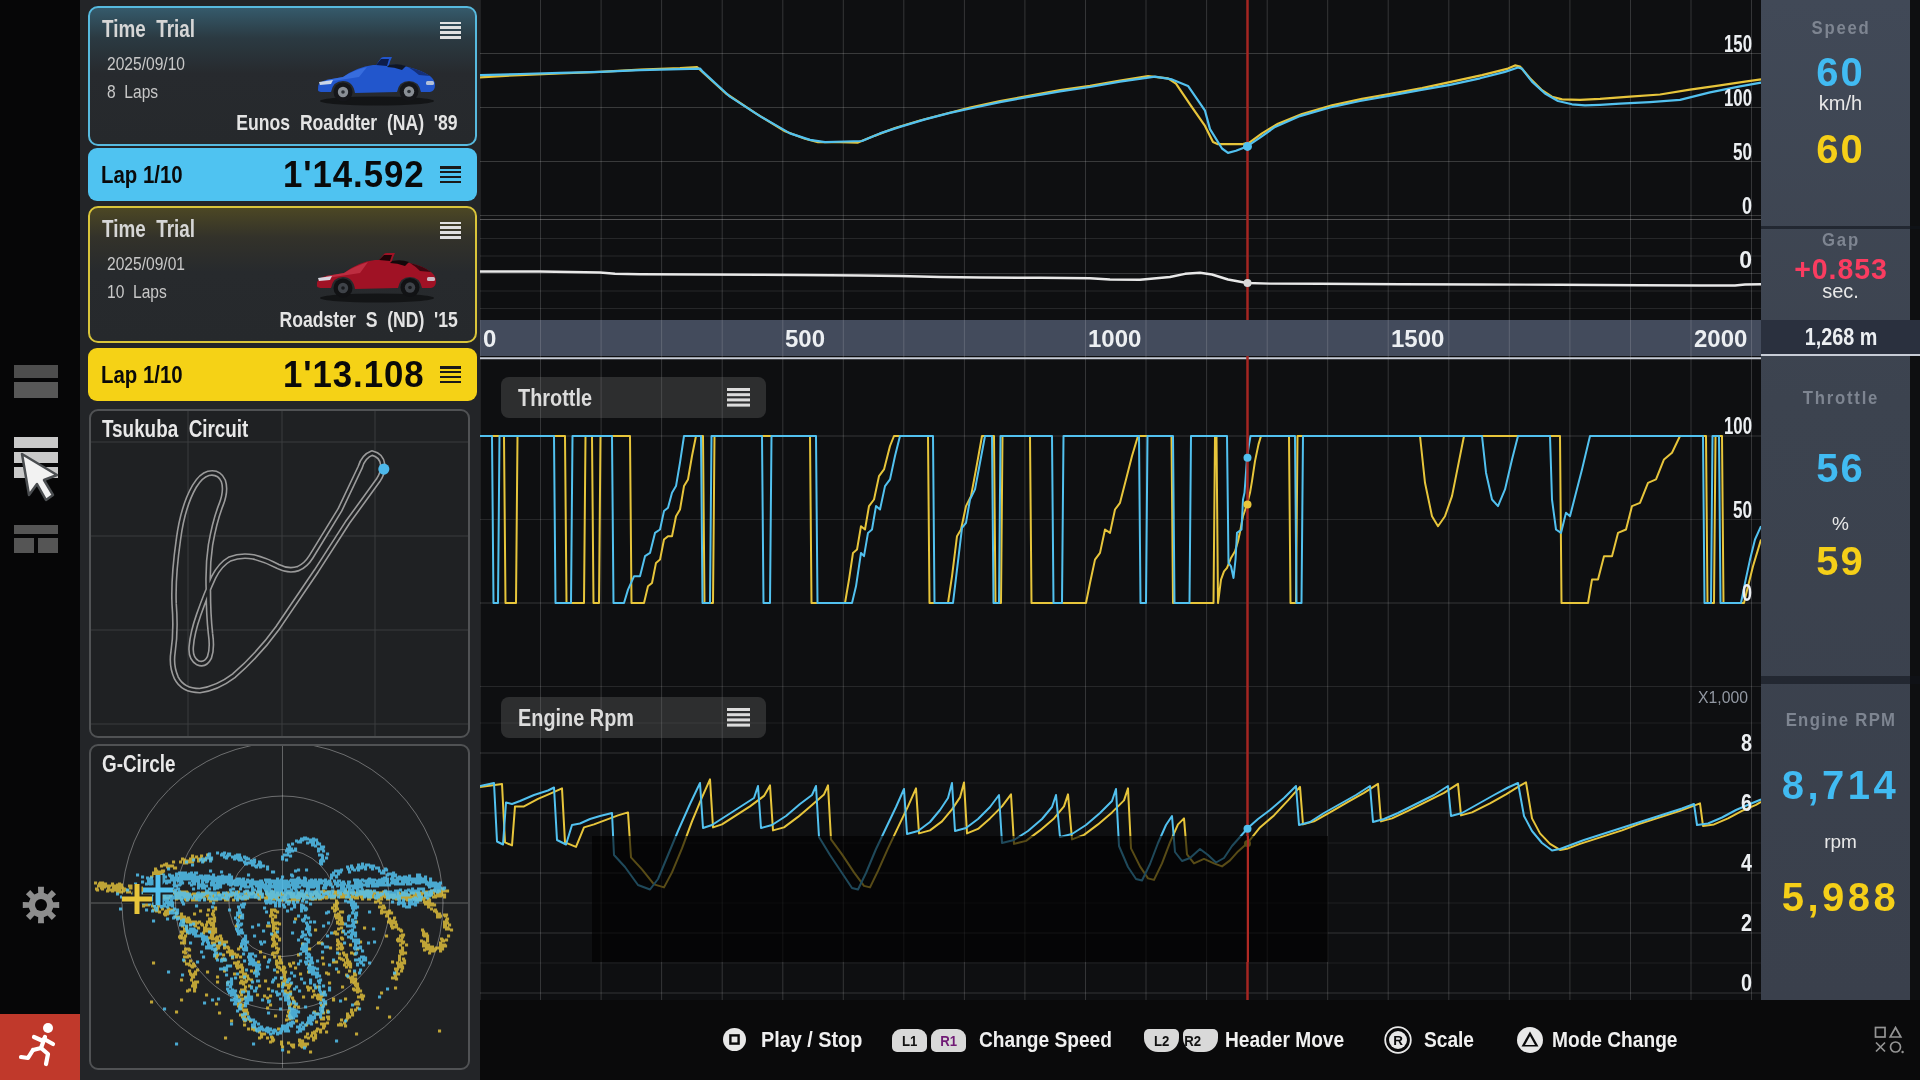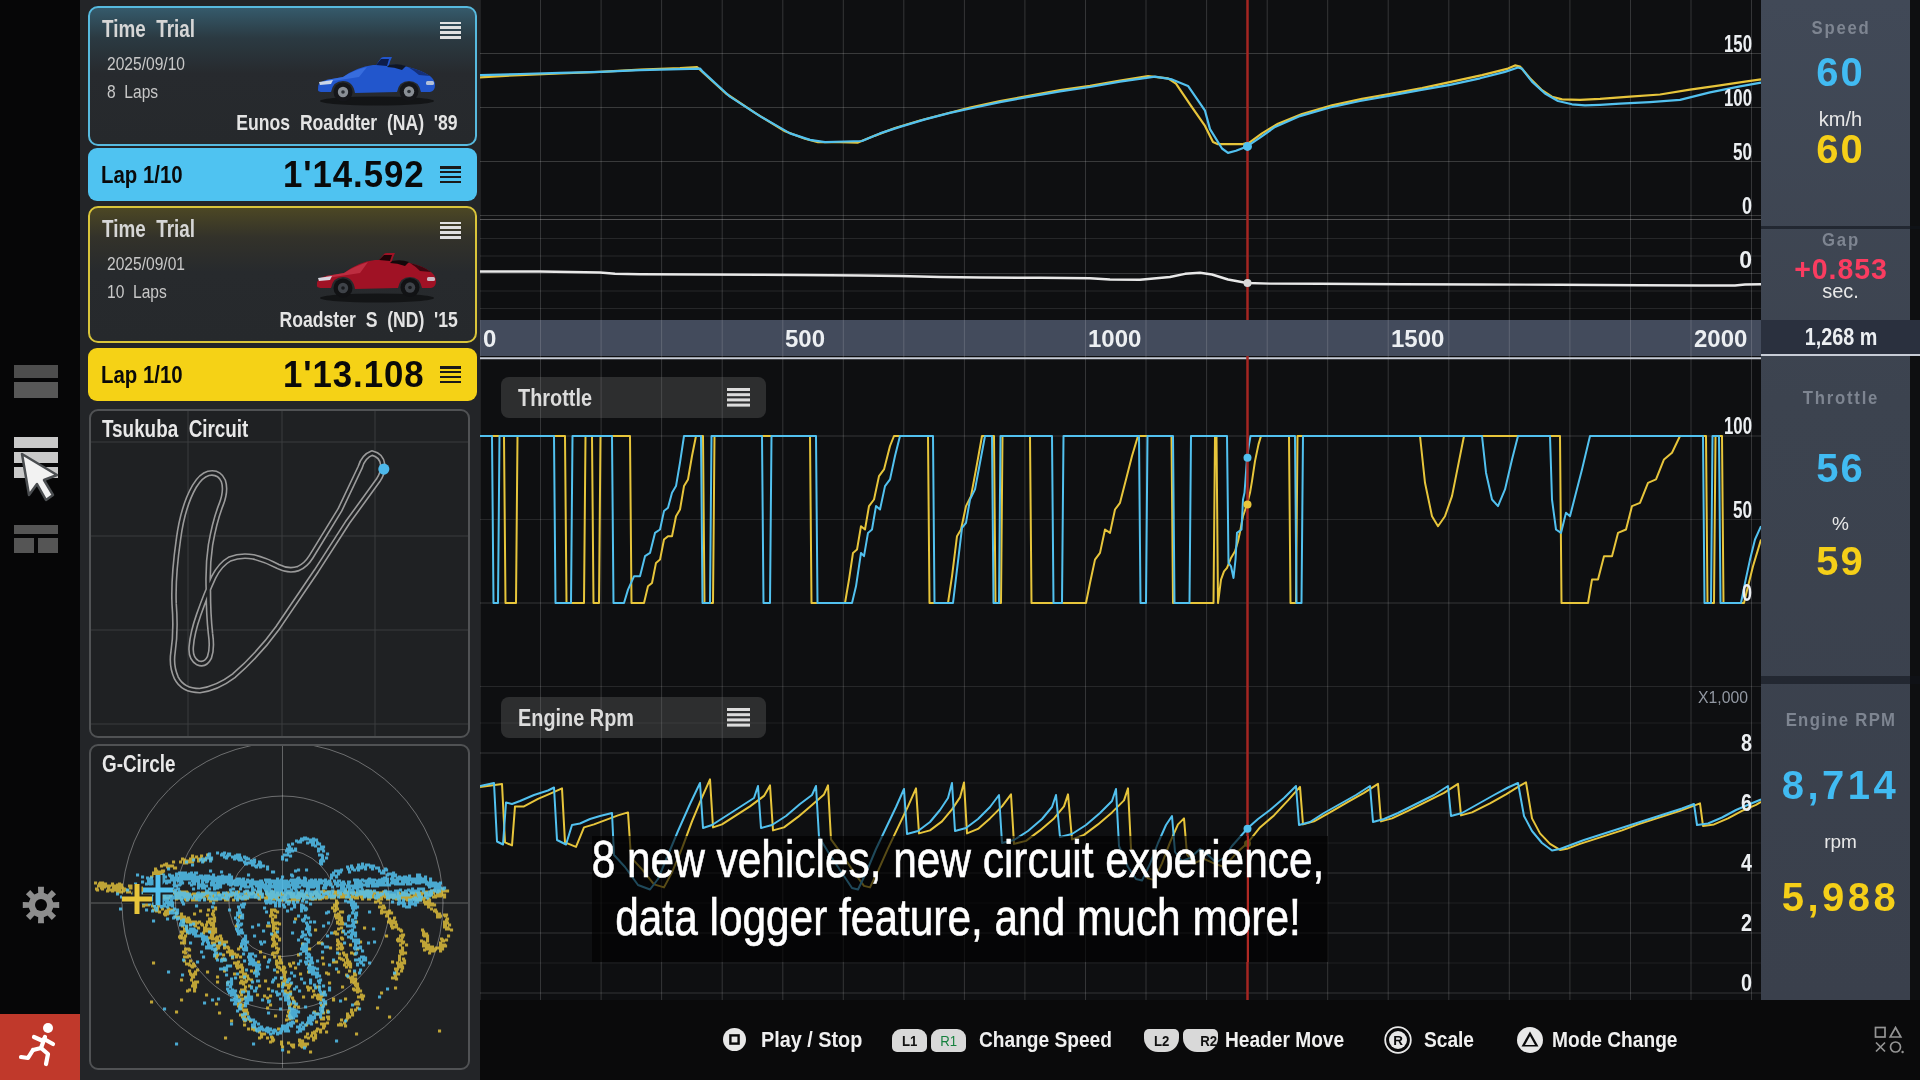--- a/index.html
+++ b/index.html
@@ -192,31 +192,27 @@
       <line x1="1247.5" y1="356" x2="1247.5" y2="1000" stroke="#a52622" stroke-width="2.5"></line>
       <circle cx="1247.5" cy="146.4" r="4.5" fill="#52c1ef"></circle>
       <circle cx="1247.5" cy="283" r="4" fill="#d8d8d8"></circle>
       <circle cx="1247.5" cy="457.7" r="4" fill="#52c1ef"></circle>
       <circle cx="1247.5" cy="504.5" r="4" fill="#e7c53b"></circle>
       <circle cx="1247.5" cy="828.8" r="4" fill="#52c1ef"></circle>
       <circle cx="1247.5" cy="843.6" r="3.5" fill="#e7c53b"></circle>
     </svg>
 <div class="abs" style="left:592px;top:836px;width:736px;height:126px;background:rgba(0,0,0,0.62);"></div>
 <div class="abs" style="left:1246.5px;top:836px;width:2.5px;height:126px;background:#b02a24;"></div>
-<div class="abs" style="left:958px;top:830px;transform:translateX(-50%);text-align:center;color:#fff;font-size:52px;font-weight:normal;white-space:nowrap;line-height:58px;-webkit-text-stroke:0.6px #fff;">
-<div style="transform:scaleX(0.815);">8 new vehicles, new circuit experience,</div>
-<div style="transform:scaleX(0.815);">data logger feature, and much more!</div>
-</div>
 <div class="abs" style="left:1761px;top:0;width:149px;height:1000px;background:linear-gradient(180deg,#414957 0%,#3c434f 40%,#3a404c 100%);">
 <div class="abs" style="left:0;top:226px;width:159px;height:3px;background:rgba(16,20,28,0.6);"></div>
 <div class="abs" style="left:0;top:676px;width:159px;height:8px;background:rgba(16,20,28,0.55);"></div>
 <div class="abs" style="left:0;top:320px;width:159px;height:36px;background:#2a303e;border-bottom:2px solid #c7ccd6;"></div>
 <div style="position:absolute;left:79.5px;top:13.5px;height:27px;line-height:27px;font-size:19px;font-weight:bold;color:#7e8591;white-space:nowrap;letter-spacing:2px;transform:translateX(-50%) scaleX(0.88);">Speed</div>
 <div style="position:absolute;left:79.5px;top:47.5px;height:48px;line-height:48px;font-size:40px;font-weight:bold;color:#41bbf2;white-space:nowrap;letter-spacing:2px;transform:translateX(-50%) scaleX(1.0);">60</div>
-<div style="position:absolute;left:79.5px;top:105px;height:28px;line-height:28px;font-size:20px;font-weight:normal;color:#e8e8e8;white-space:nowrap;letter-spacing:0;transform:translateX(-50%) scaleX(1.0);">km/h</div>
+<div style="position:absolute;left:79.5px;top:89px;height:28px;line-height:28px;font-size:20px;font-weight:normal;color:#e8e8e8;white-space:nowrap;letter-spacing:0;transform:translateX(-50%) scaleX(1.0);">km/h</div>
 <div style="position:absolute;left:79.5px;top:124.5px;height:48px;line-height:48px;font-size:40px;font-weight:bold;color:#f5cf18;white-space:nowrap;letter-spacing:2px;transform:translateX(-50%) scaleX(1.0);">60</div>
 <div style="position:absolute;left:79.5px;top:225.5px;height:27px;line-height:27px;font-size:19px;font-weight:bold;color:#7e8591;white-space:nowrap;letter-spacing:2px;transform:translateX(-50%) scaleX(0.88);">Gap</div>
 <div style="position:absolute;left:79.5px;top:250.0px;height:38px;line-height:38px;font-size:30px;font-weight:bold;color:#fa3c60;white-space:nowrap;letter-spacing:1px;transform:translateX(-50%) scaleX(0.95);">+0.853</div>
 <div style="position:absolute;left:79.5px;top:277.0px;height:28px;line-height:28px;font-size:20px;font-weight:normal;color:#e8e8e8;white-space:nowrap;letter-spacing:0;transform:translateX(-50%) scaleX(1.0);">sec.</div>
 <div style="position:absolute;left:79.5px;top:321.5px;height:31px;line-height:31px;font-size:23px;font-weight:bold;color:#eceff2;white-space:nowrap;letter-spacing:0;transform:translateX(-50%) scaleX(0.86);">1,268 m</div>
 <div style="position:absolute;left:79.5px;top:383.5px;height:27px;line-height:27px;font-size:19px;font-weight:bold;color:#7e8591;white-space:nowrap;letter-spacing:2px;transform:translateX(-50%) scaleX(0.88);">Throttle</div>
 <div style="position:absolute;left:79.5px;top:444.0px;height:48px;line-height:48px;font-size:40px;font-weight:bold;color:#41bbf2;white-space:nowrap;letter-spacing:2px;transform:translateX(-50%) scaleX(1.0);">56</div>
 <div style="position:absolute;left:79.5px;top:509.5px;height:27px;line-height:27px;font-size:19px;font-weight:normal;color:#e8e8e8;white-space:nowrap;letter-spacing:0;transform:translateX(-50%) scaleX(1.0);">%</div>
 <div style="position:absolute;left:79.5px;top:537px;height:48px;line-height:48px;font-size:40px;font-weight:bold;color:#f5cf18;white-space:nowrap;letter-spacing:2px;transform:translateX(-50%) scaleX(1.0);">59</div>
 <div style="position:absolute;left:79.5px;top:705.5px;height:27px;line-height:27px;font-size:19px;font-weight:bold;color:#7e8591;white-space:nowrap;letter-spacing:1.5px;transform:translateX(-50%) scaleX(0.88);">Engine RPM</div>
@@ -225,24 +221,24 @@
 <div style="position:absolute;left:79.5px;top:873.0px;height:48px;line-height:48px;font-size:40px;font-weight:bold;color:#f5cf18;white-space:nowrap;letter-spacing:3.5px;transform:translateX(-50%) scaleX(1.0);">5,988</div>
 </div>
 <div class="abs" style="left:480px;top:1000px;width:1440px;height:80px;background:#0a0a0b;">
 <svg class="abs" style="left:243px;top:28px;" width="23" height="23" viewBox="0 0 23 23">
 <circle cx="11.5" cy="11.5" r="11.5" fill="#e8e8e8"></circle>
 <rect x="6.2" y="6.2" width="10.6" height="10.6" fill="#0a0a0b"></rect>
 <rect x="8.6" y="8.6" width="5.8" height="5.8" fill="#e8e8e8"></rect>
 </svg>
 <div style="position:absolute;left:281px;top:26.0px;height:28px;line-height:28px;font-size:22px;font-weight:bold;color:#f0f0f0;white-space:nowrap;letter-spacing:0;transform:scaleX(0.9);transform-origin:left center;">Play&nbsp;/&nbsp;Stop</div>
 <div class="abs" style="left:412px;top:28.5px;width:35px;height:23px;background:#d9d9d9;border-radius:9px 9px 5px 5px;color:#111;font-size:15px;font-weight:bold;text-align:center;line-height:23px;"><span style="display:inline-block;transform:scaleX(0.88);">L1</span></div>
-<div class="abs" style="left:451px;top:28.5px;width:35px;height:23px;background:#d9d9d9;border-radius:9px 9px 5px 5px;color:#15803d;font-size:15px;font-weight:normal;text-align:center;line-height:23px;"><span style="display:inline-block;transform:scaleX(0.88);">R1</span></div>
+<div class="abs" style="left:451px;top:28.5px;width:35px;height:23px;background:#d9d9d9;border-radius:9px 9px 5px 5px;color:#701a75;font-size:15px;font-weight:bold;text-align:center;line-height:23px;"><span style="display:inline-block;transform:scaleX(0.88);">R1</span></div>
 <div style="position:absolute;left:499px;top:26.0px;height:28px;line-height:28px;font-size:22px;font-weight:bold;color:#f0f0f0;white-space:nowrap;letter-spacing:0;transform:scaleX(0.87);transform-origin:left center;">Change&nbsp;Speed</div>
 <div class="abs" style="left:664px;top:28.5px;width:35px;height:23px;background:#d9d9d9;border-radius:5px 5px 14px 14px;color:#111;font-size:15px;font-weight:bold;text-align:center;line-height:23px;"><span style="display:inline-block;transform:scaleX(0.88);">L2</span></div>
-<div class="abs" style="left:703px;top:28.5px;width:35px;height:23px;background:#d9d9d9;border-radius:5px 5px 14px 14px;color:#111;font-size:15px;font-weight:bold;text-align:right;line-height:23px;"><span style="display:inline-block;transform:scaleX(0.88);">R2</span></div>
+<div class="abs" style="left:703px;top:28.5px;width:35px;height:23px;background:#d9d9d9;border-radius:5px 5px 14px 14px;color:#111;font-size:15px;font-weight:bold;text-align:left;line-height:23px;"><span style="display:inline-block;transform:scaleX(0.88);">R2</span></div>
 <div style="position:absolute;left:745px;top:26.0px;height:28px;line-height:28px;font-size:22px;font-weight:bold;color:#f0f0f0;white-space:nowrap;letter-spacing:0;transform:scaleX(0.87);transform-origin:left center;">Header&nbsp;Move</div>
 <svg class="abs" style="left:904px;top:26px;" width="28" height="28" viewBox="0 0 28 28">
 <circle cx="14" cy="14" r="12.8" fill="none" stroke="#e8e8e8" stroke-width="1.8"></circle>
 <circle cx="14" cy="14" r="9" fill="#e8e8e8"></circle>
 <text x="14" y="19" font-size="13.5" font-weight="bold" fill="#0a0a0b" text-anchor="middle" font-family="Liberation Sans, sans-serif">R</text>
 </svg>
 <div style="position:absolute;left:944px;top:26.0px;height:28px;line-height:28px;font-size:22px;font-weight:bold;color:#f0f0f0;white-space:nowrap;letter-spacing:0;transform:scaleX(0.87);transform-origin:left center;">Scale</div>
 <svg class="abs" style="left:1036px;top:26px;" width="28" height="28" viewBox="0 0 28 28">
 <circle cx="14" cy="14" r="13" fill="#e8e8e8"></circle>
 <path d="M14 5.5 L22.5 20.5 L5.5 20.5 Z" fill="#0a0a0b"></path>

